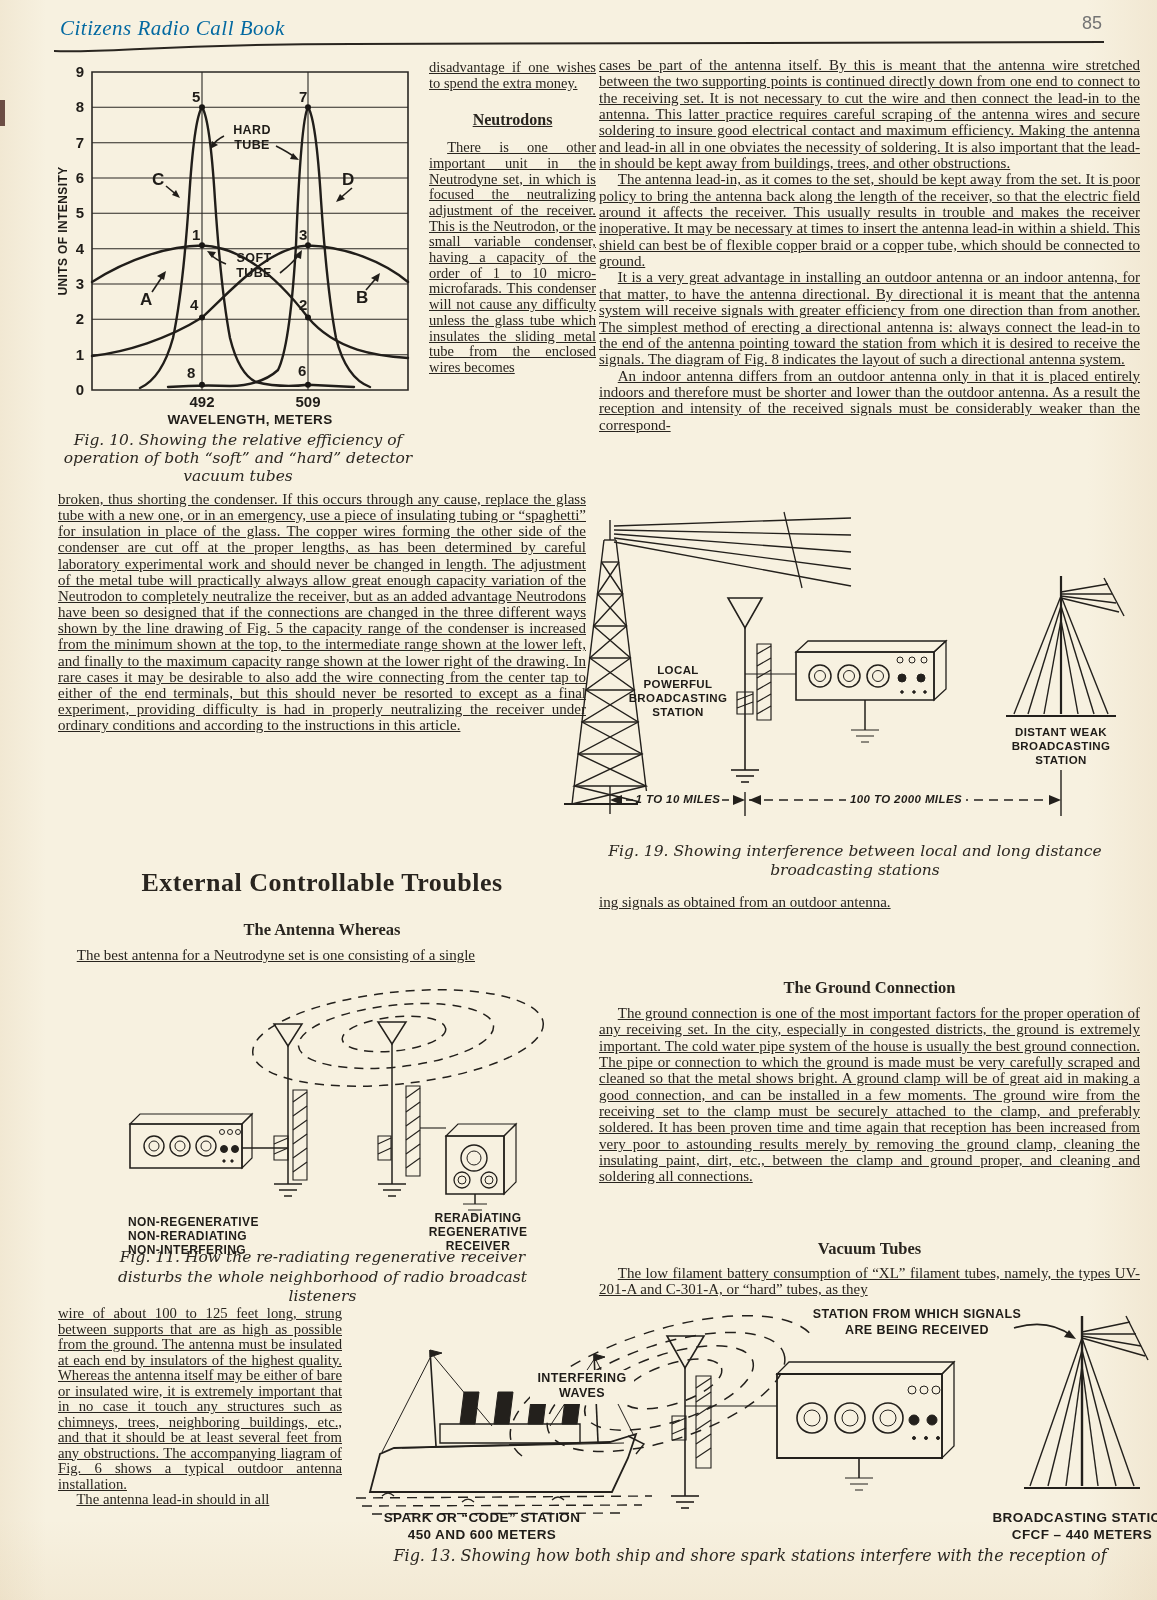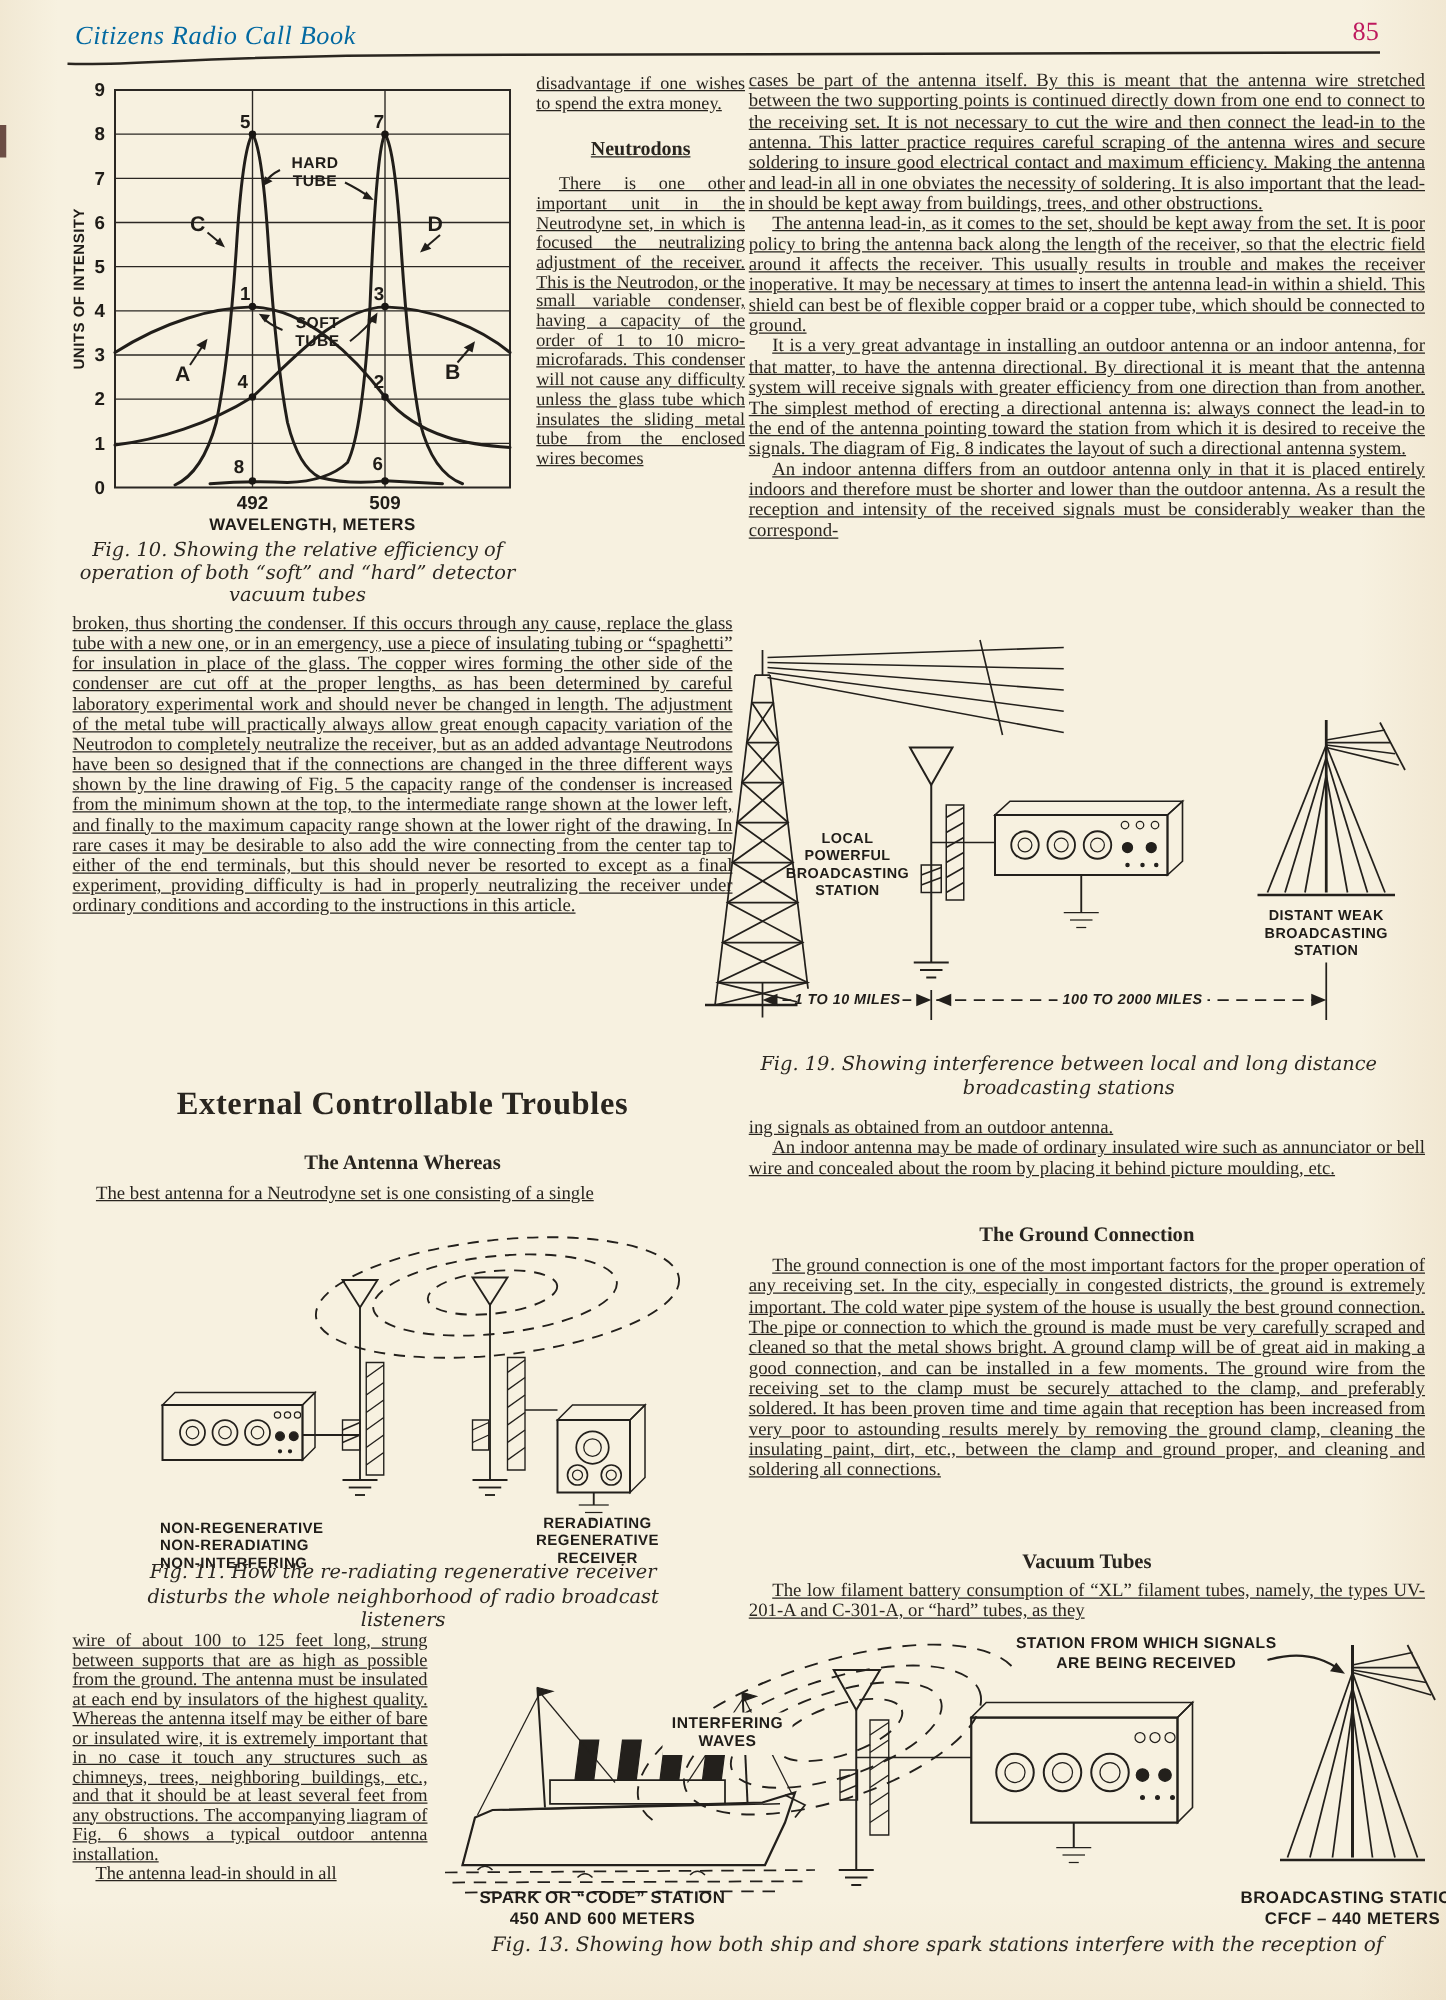--- a/index.html
+++ b/index.html
@@ -9,21 +9,21 @@
     font-family:"Liberation Serif",serif;color:#29251f;
   }
   .page-tint{position:absolute;inset:0;pointer-events:none;
     background:linear-gradient(90deg,rgba(214,190,150,.18) 0,rgba(247,241,224,0) 4%,rgba(247,241,224,0) 94%,rgba(220,196,160,.22) 100%),
                linear-gradient(0deg,rgba(224,202,164,.20) 0,rgba(247,241,224,0) 5%);}
   .abs{position:absolute;}
   .jtext{ text-align:justify;text-decoration:underline; }
   .jtext p{margin:0;}
   .indent{text-indent:1.25em;}
   .hdr-title{font-family:Liberation Serif, serif;font-style:italic;font-size:21px;letter-spacing:.5px;color:#0369a1;}
-  .hdr-num{font-family:Liberation Serif, serif;font-size:21px;color:#be185d;}
+  .hdr-num{font-family:Liberation Sans, sans-serif;font-size:18px;color:#737373;}
   .col-right{font-size:15px;line-height:16.35px;}
   .col-mid{font-size:14.5px;line-height:15.7px;}
   .col-wide{font-size:15px;line-height:16.15px;}
   .col-bl{font-size:14.7px;line-height:15.5px;}
   .caption{font-family:"DejaVu Serif",serif;font-style:italic;font-size:15.5px;line-height:19px;text-align:center;color:#2b2721;}
   .h-main{font-size:26px;font-weight:bold;text-align:center;letter-spacing:.5px;}
   .h-sub{font-size:16.5px;font-weight:bold;text-align:center;}
   .h-small{font-size:16px;font-weight:bold;text-align:center;}
   svg text{font-family:"Liberation Sans",sans-serif;fill:#1f1c18;}
   svg .hand{font-weight:bold;letter-spacing:.4px;}
@@ -386,21 +386,20 @@
   <g font-size="12" class="hand" text-anchor="middle">
     <text x="406" y="244">RERADIATING</text>
     <text x="406" y="258">REGENERATIVE</text>
     <text x="406" y="272">RECEIVER</text>
   </g>
 </svg>
 <div class="abs caption" style="left:95px;top:1248px;width:455px;line-height:19.5px;">Fig. 11.  How the re-radiating regenerative receiver disturbs the whole neighborhood of radio broadcast listeners</div>
 
 <div class="abs jtext col-right" style="left:599px;top:894px;width:541px;">
   <p>ing signals as obtained from an outdoor antenna.</p>
-  <p class="indent">An indoor antenna may be made of ordinary insulated wire such as annunciator or bell wire and concealed about the room by placing it behind picture moulding, etc.</p>
 </div>
 <div class="abs h-sub" style="left:599px;top:978px;width:541px;">The Ground Connection</div>
 <div class="abs jtext col-right" style="left:599px;top:1005px;width:541px;">
   <p class="indent">The ground connection is one of the most important factors for the proper operation of any receiving set.  In the city, especially in congested districts, the ground is extremely important.  The cold water pipe system of the house is usually the best ground connection.  The pipe or connection to which the ground is made must be very carefully scraped and cleaned so that the metal shows bright.  A ground clamp will be of great aid in making a good connection, and can be installed in a few moments.  The ground wire from the receiving set to the clamp must be securely attached to the clamp, and preferably soldered.  It has been proven time and time again that reception has been increased from very poor to astounding results merely by removing the ground clamp, cleaning the insulating paint, dirt, etc., between the clamp and ground proper, and cleaning and soldering all connections.</p>
 </div>
 <div class="abs h-sub" style="left:599px;top:1239px;width:541px;">Vacuum Tubes</div>
 <div class="abs jtext col-right" style="left:599px;top:1265px;width:541px;">
   <p class="indent">The low filament battery consumption of “XL” filament tubes, namely, the types UV-201-A and C-301-A, or “hard” tubes, as they</p>
 </div>
 

